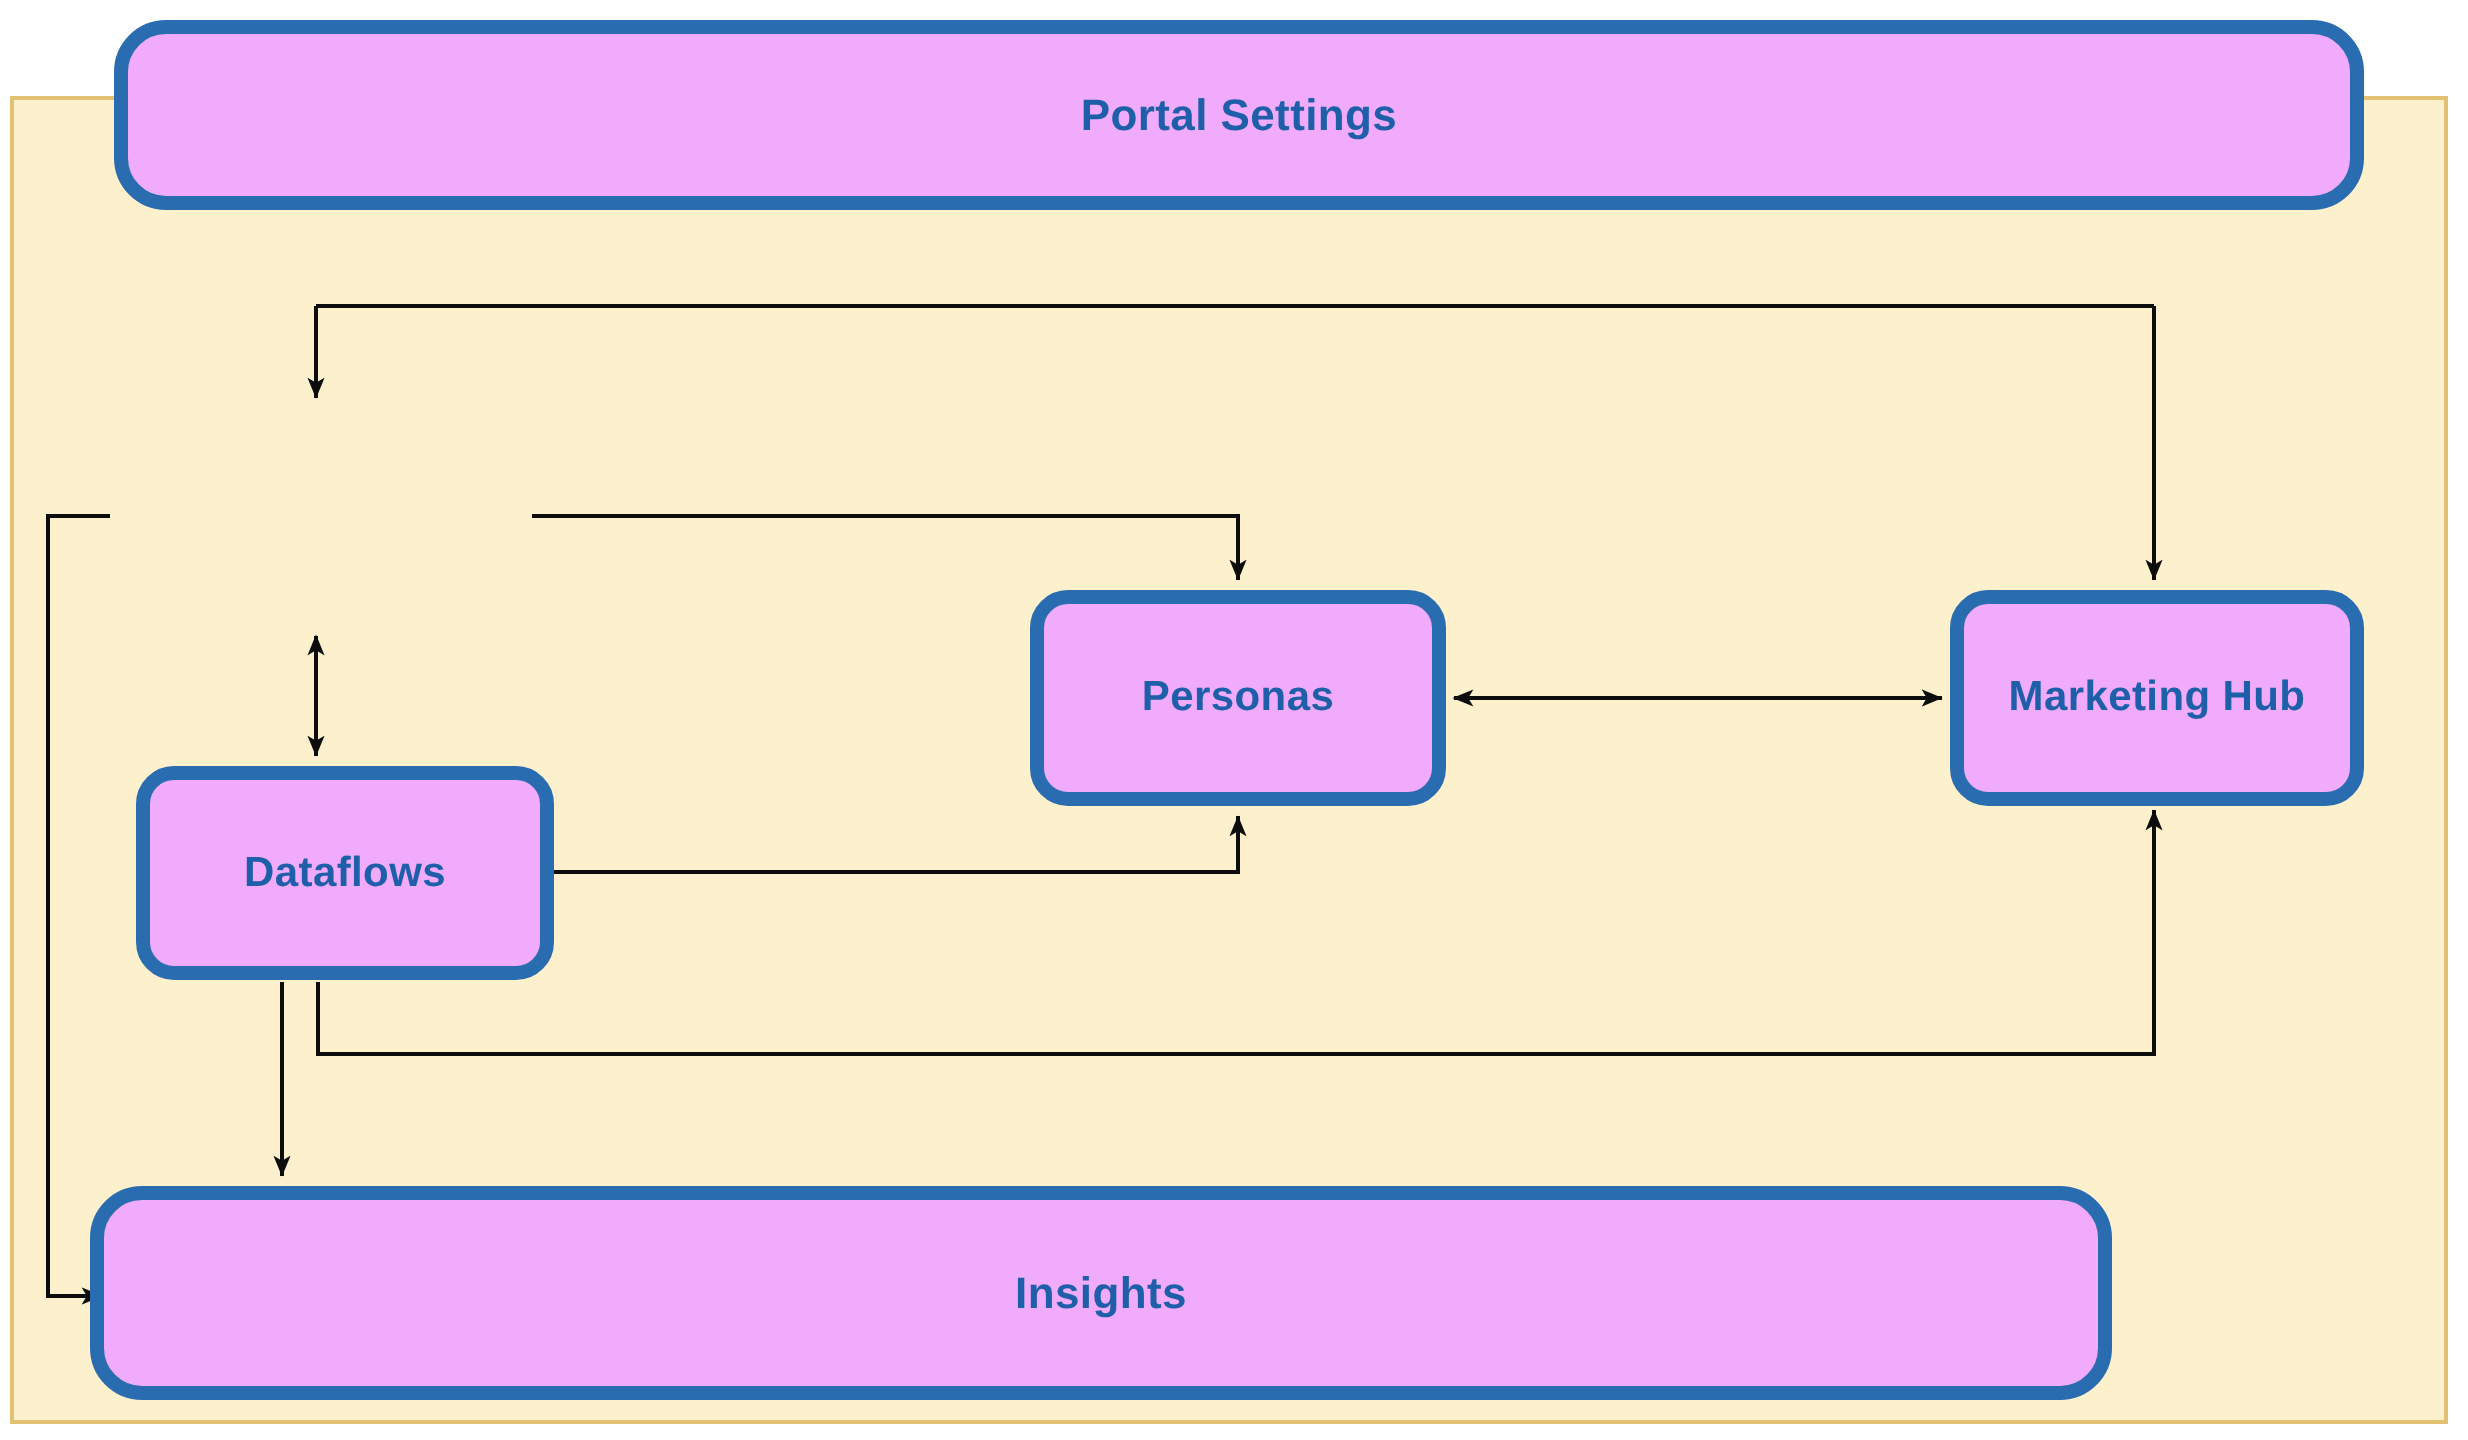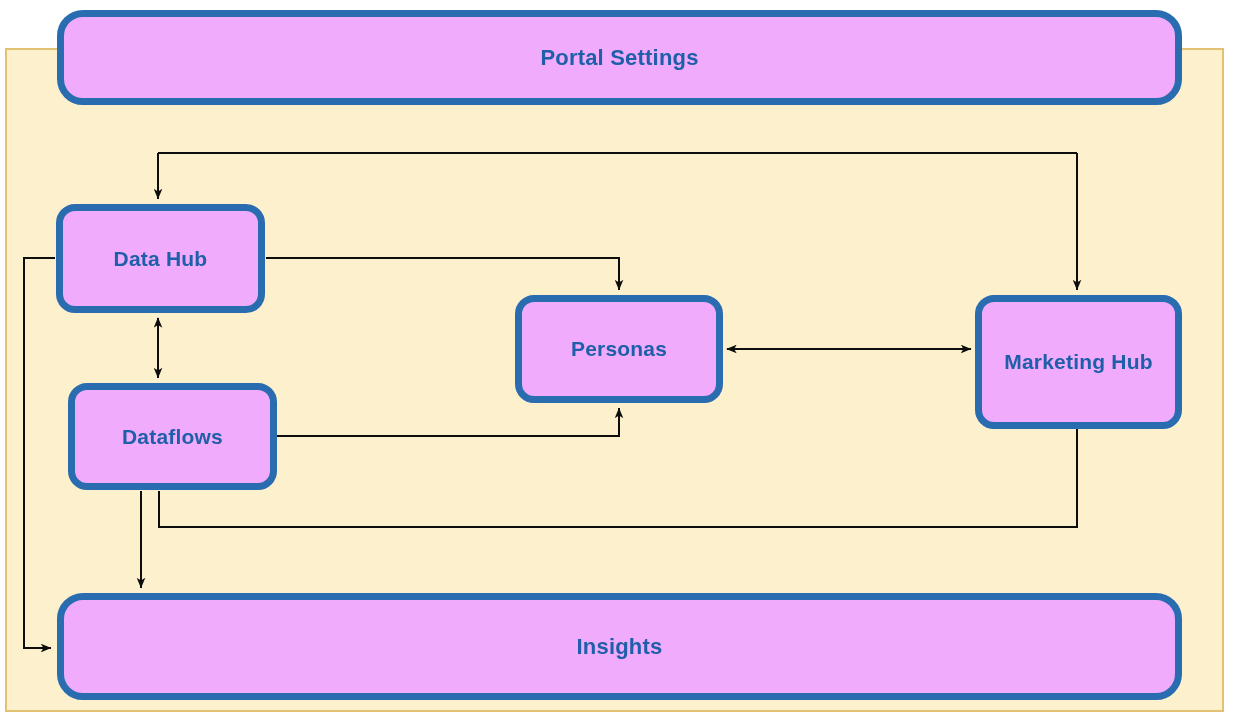--- a/index.html
+++ b/index.html
@@ -56,22 +56,22 @@
     user-select: none;
   }
   .node.wide > .node-label {
     font-size: 22px;
   }
   
   #node-portal-settings { left: 57px;  top: 10px;  width: 1125px; height: 95px;  border-radius: 26px; }
   #node-data-hub       { left: 56px;  top: 204px; width: 209px;  height: 109px; }
   #node-dataflows      { left: 68px;  top: 383px; width: 209px;  height: 107px; }
   #node-personas       { left: 515px; top: 295px; width: 208px;  height: 108px; }
-  #node-marketing-hub  { left: 975px; top: 295px; width: 207px;  height: 134px; }
-  #node-insights       { left: 57px;  top: 593px; width: 1125px; height: 107px; border-radius: 26px; text-align: center; }
+  #node-marketing-hub  { left: 975px; top: 295px; width: 207px;  height: 108px; }
+  #node-insights       { left: 45px;  top: 593px; width: 1011px; height: 107px; border-radius: 26px; text-align: center; }
 </style>
 </head>
 <body>
 
 <div id="canvas">
 
   <div id="bg-panel"></div>
 
   <svg id="edge-layer" viewBox="0 0 1234 720" width="1234" height="720" aria-hidden="true">
     <defs>
@@ -105,23 +105,20 @@
 
       <path d="M727,349 L971,349" marker-start="url(#arrowtail)" marker-end="url(#arrowhead)"></path>
 
     </g>
   </svg>
 
   <div class="node wide" id="node-portal-settings">
     <span class="node-label">Portal Settings</span>
   </div>
 
-  <div class="node" id="node-data-hub">
-    <span class="node-label">Data Hub</span>
-  </div>
 
   <div class="node" id="node-dataflows">
     <span class="node-label">Dataflows</span>
   </div>
 
   <div class="node" id="node-personas">
     <span class="node-label">Personas</span>
   </div>
 
   <div class="node" id="node-marketing-hub">

